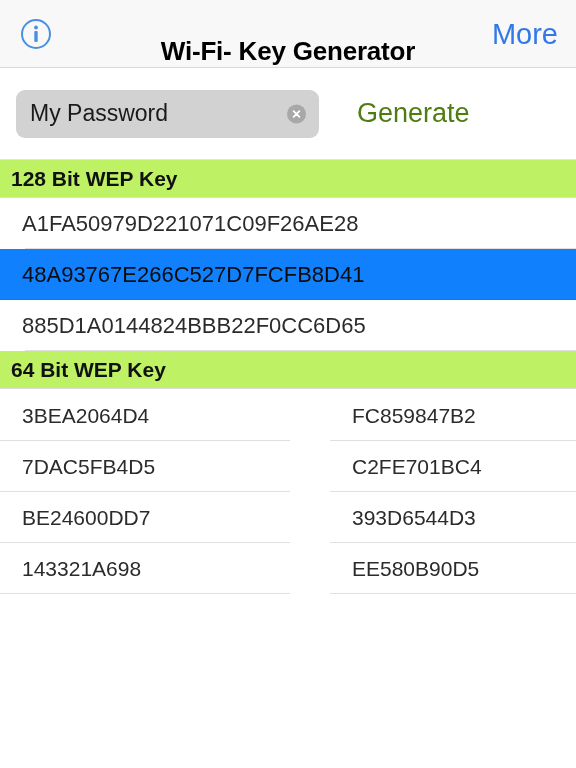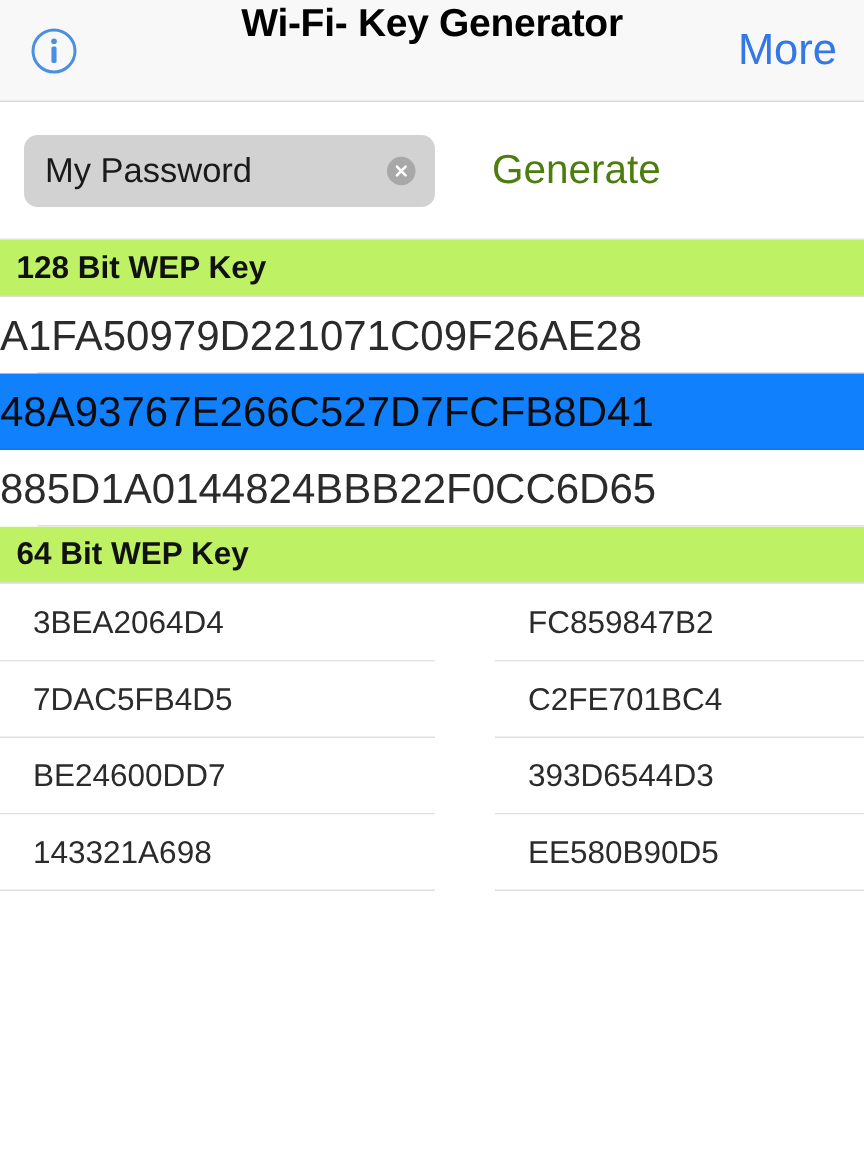--- a/index.html
+++ b/index.html
@@ -23,21 +23,21 @@
   }
 
   
   .navbar {
     position: relative;
     height: 68px;
     flex: 0 0 68px;
     background: #f8f8f8;
     border-bottom: 1px solid #d9d9d9;
     display: flex;
-    align-items: flex-start;
+    align-items: flex-end;
     justify-content: center;
   }
 
   .nav-info {
     position: absolute;
     left: 18px;
     top: 50%;
     transform: translateY(-50%);
     width: 36px;
     height: 36px;
@@ -71,21 +71,21 @@
     flex: 0 0 92px;
     background: #ffffff;
     display: flex;
     align-items: center;
     padding: 0 16px;
     border-bottom: 1px solid #e2e2e2;
   }
 
   .field-wrap {
     position: relative;
-    width: 274px;
+    width: 303px;
     height: 48px;
     background: #d2d2d2;
     border-radius: 9px;
     display: flex;
     align-items: center;
   }
 
   .field-input {
     width: 100%;
     height: 100%;
@@ -141,21 +141,22 @@
     font-weight: bold;
     color: #111111;
   }
 
   
   .key-row {
     position: relative;
     height: 51px;
     display: flex;
     align-items: center;
-    font-size: 28px;
+    padding-left: 22px;
+    font-size: 22px;
     color: #2b2b2b;
     background: #ffffff;
     cursor: pointer;
   }
 
   .key-row::after {
     content: "";
     position: absolute;
     left: 25px;
     right: 0;

